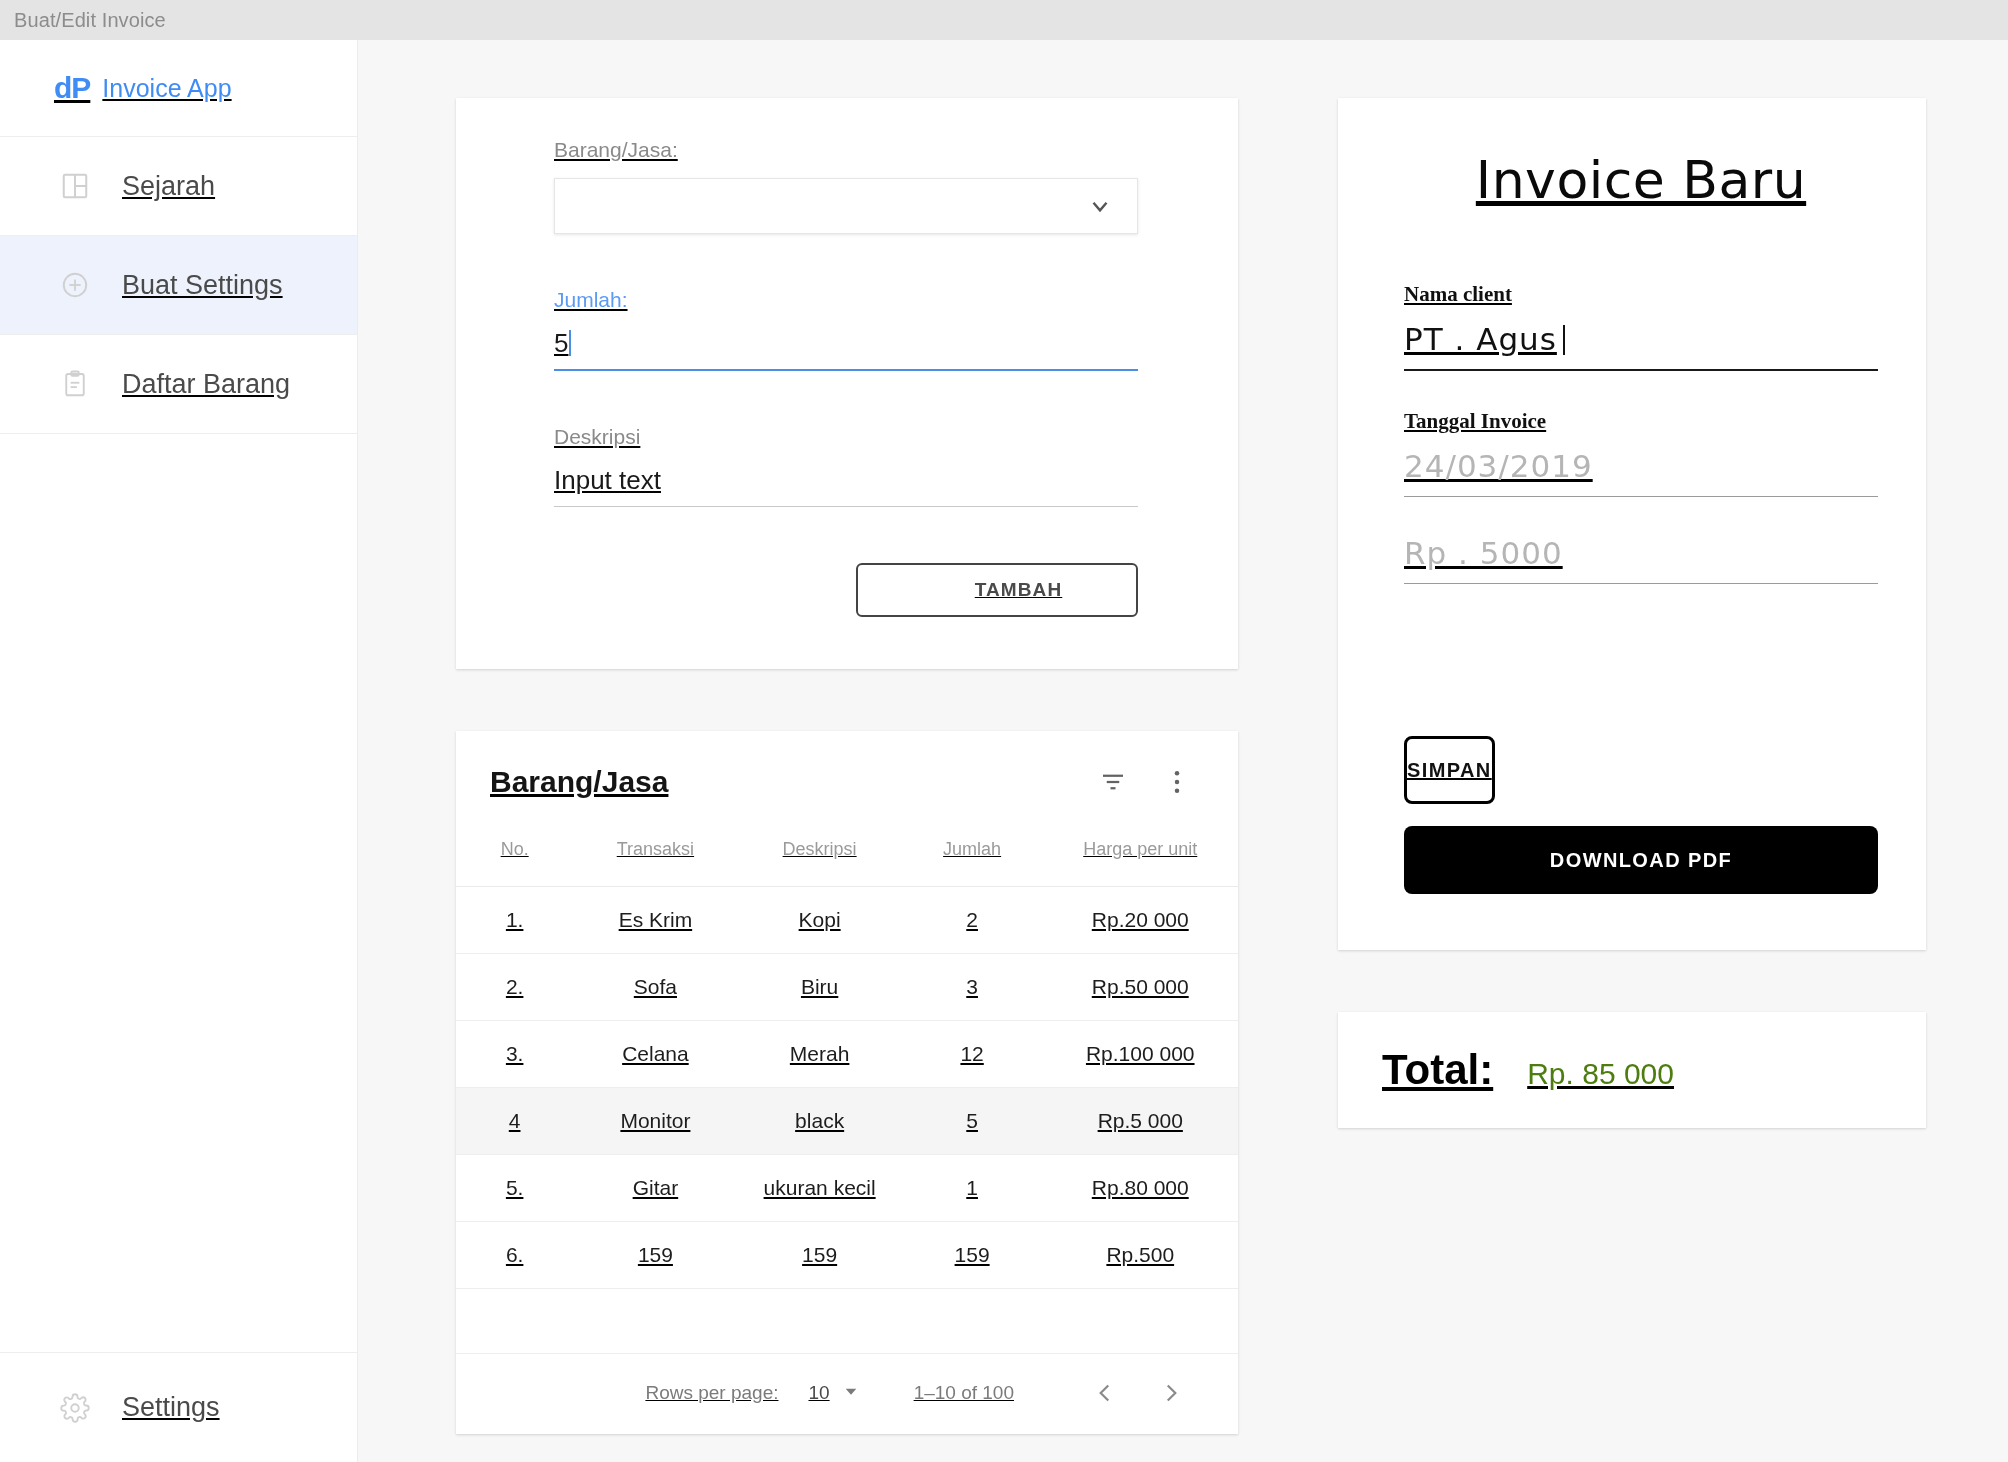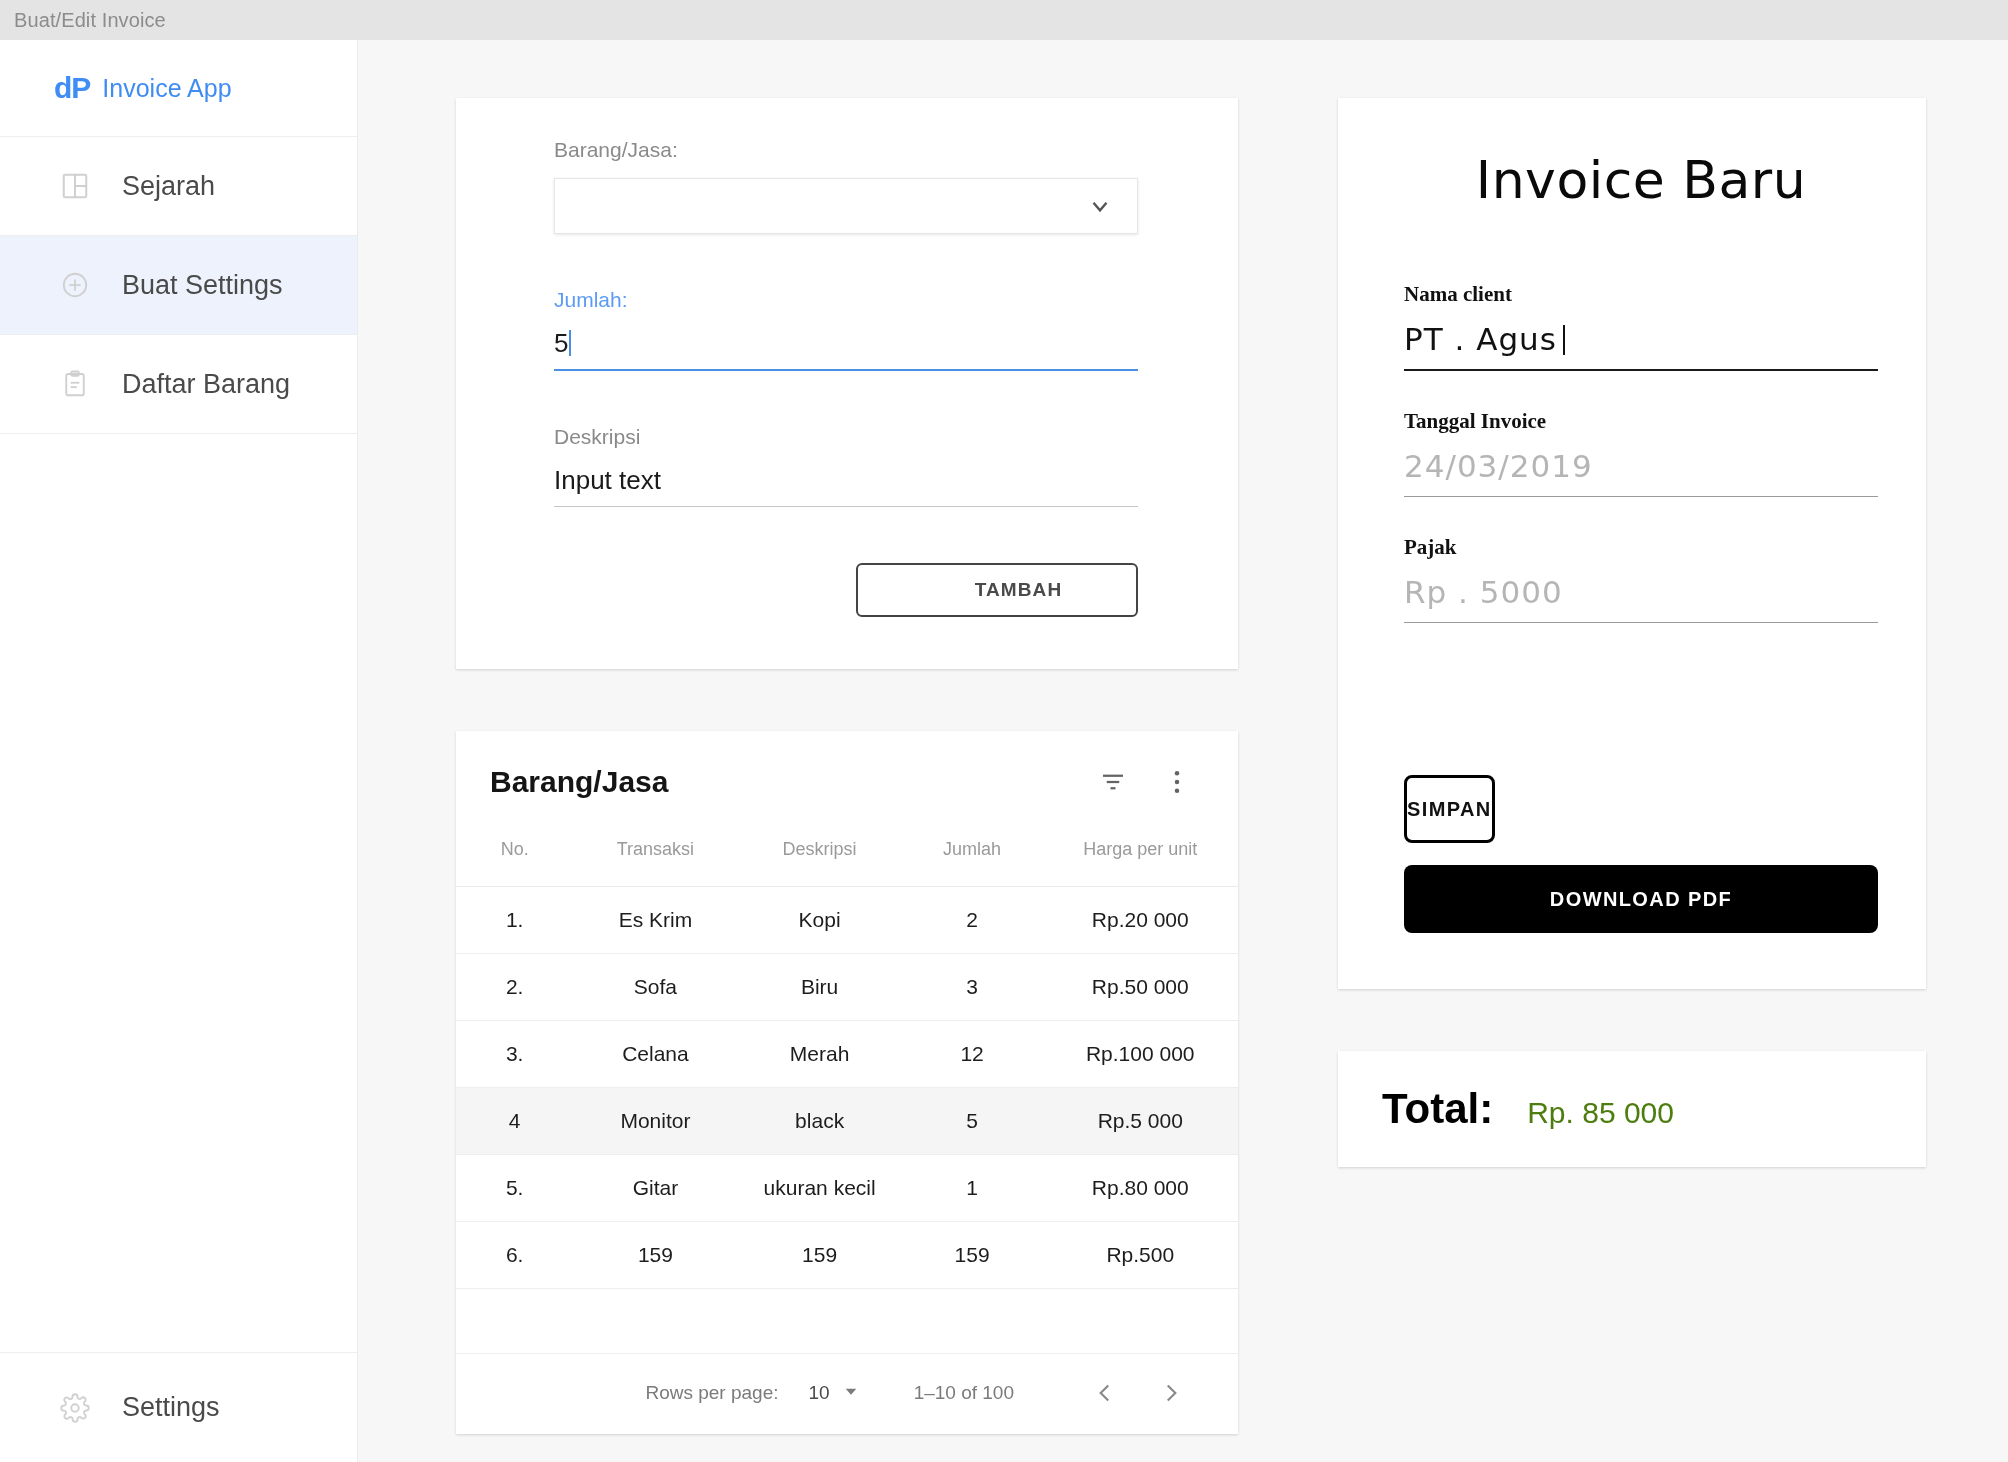--- a/index.html
+++ b/index.html
@@ -23,20 +23,21 @@
     color: #8c8c8c;
     letter-spacing: .1px;
   }
 
   .app {
     position: absolute;
     top: 40px; left: 0;
     width: 2008px;
     height: 1422px;
     display: flex;
+    text-decoration: underline;
   }
 
   
   .sidebar {
     width: 358px;
     background: #ffffff;
     border-right: 1px solid #ececec;
     display: flex;
     flex-direction: column;
     position: relative;
@@ -530,21 +531,20 @@
             <label class="inv-label">Nama client</label>
             <div class="inv-input"><span>PT . Agus</span><span class="caret-dark"></span></div>
           </div>
 
           <div class="inv-field">
             <label class="inv-label">Tanggal Invoice</label>
             <div class="inv-input placeholder">24/03/2019</div>
           </div>
 
           <div class="inv-field">
-            <label class="inv-label">Pajak</label>
             <div class="inv-input placeholder">Rp . 5000</div>
           </div>
 
           <div class="inv-buttons">
             <button class="btn-simpan">SIMPAN</button>
             <button class="btn-pdf">DOWNLOAD PDF</button>
           </div>
         </section>
 
         <section class="card total-card">

